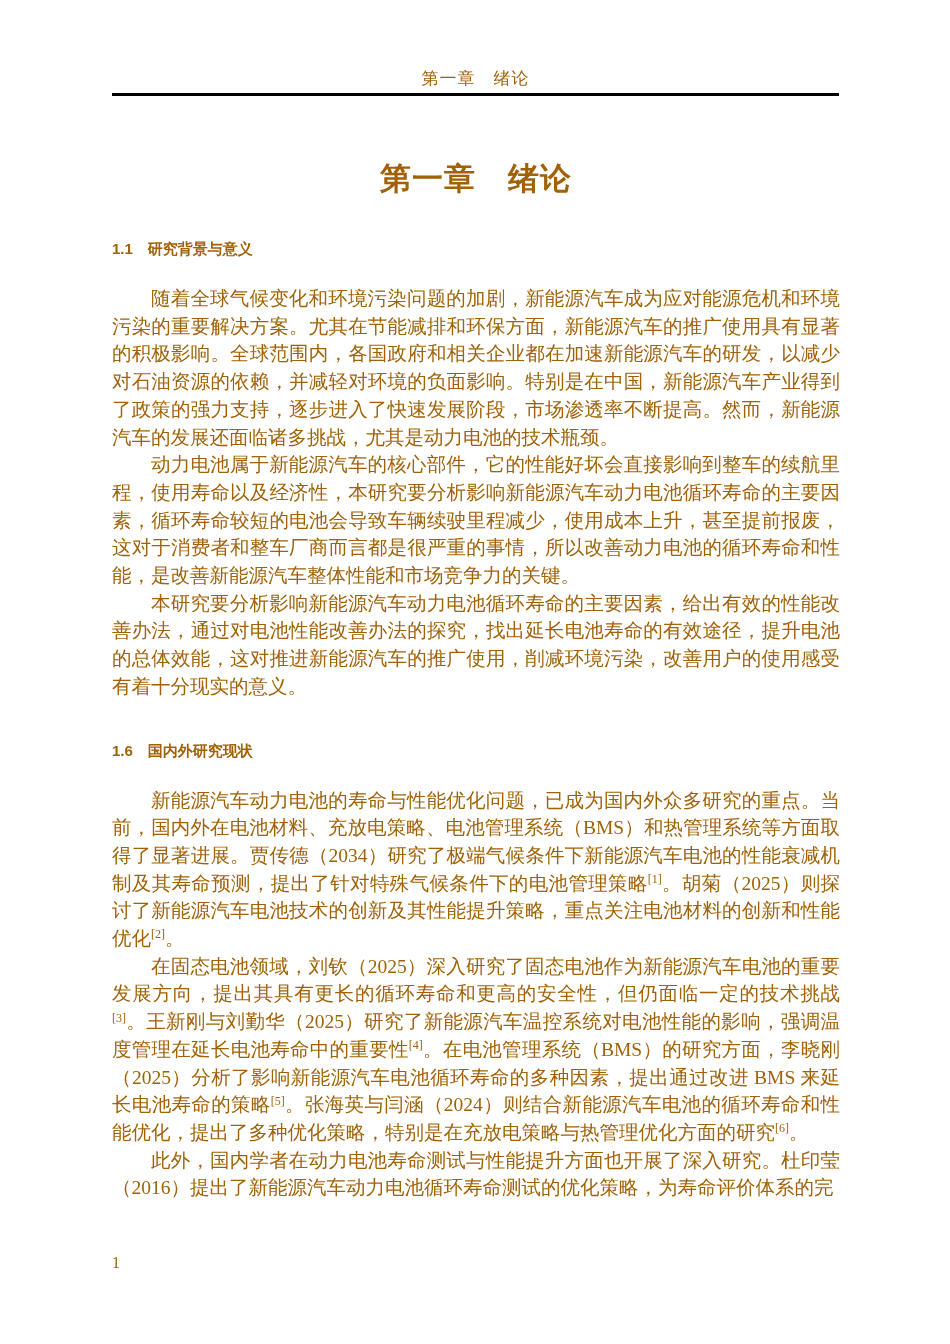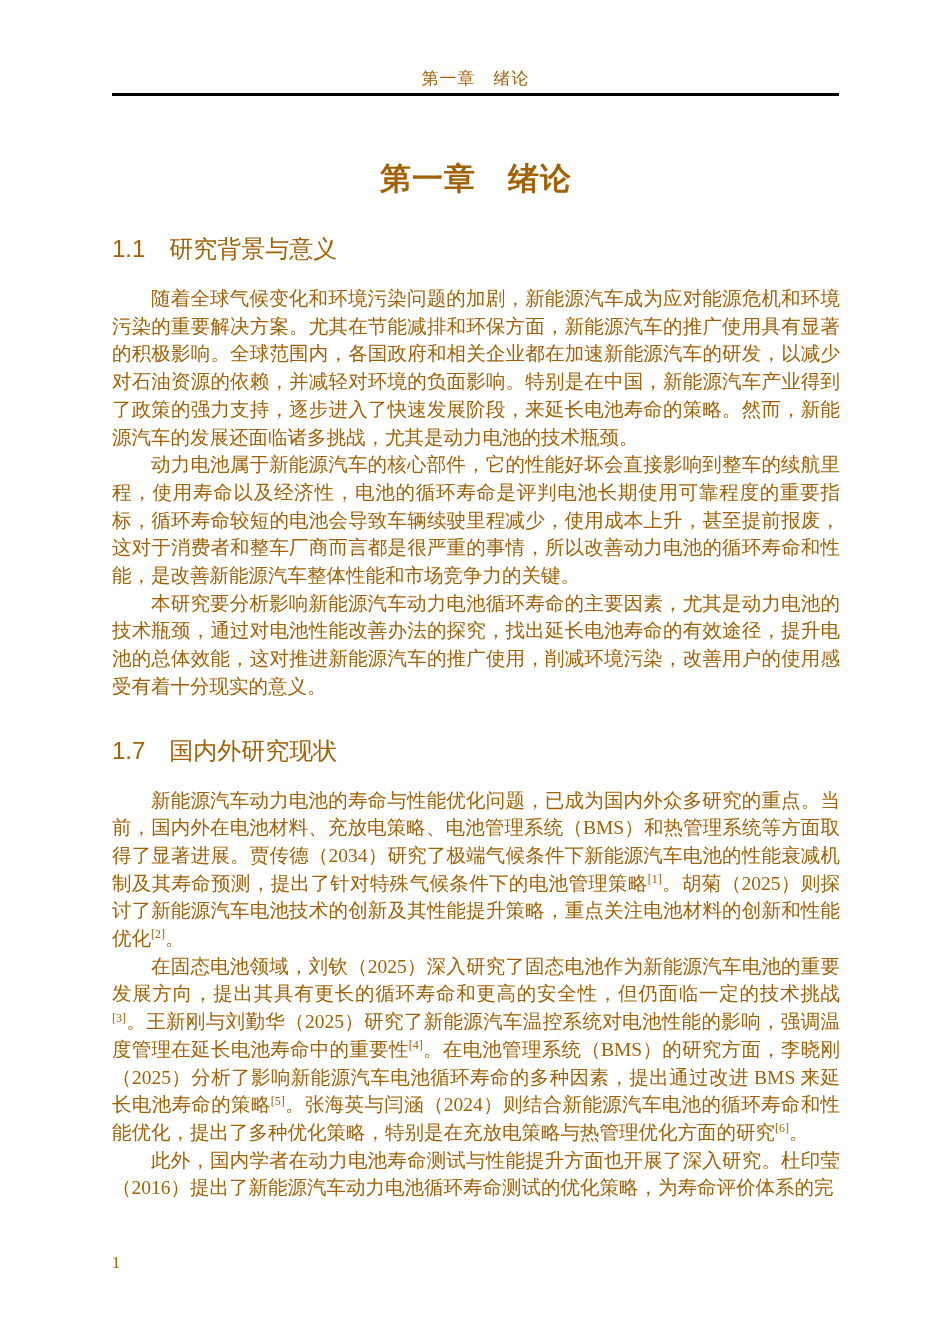--- a/index.html
+++ b/index.html
@@ -40,22 +40,22 @@
     text-align: center;
     font-family: "Liberation Sans", "DejaVu Sans", sans-serif;
     font-weight: bold;
     font-size: 31px;
     line-height: 38px;
     letter-spacing: 1px;
   }
   .section-heading {
     margin: 0;
     font-family: "Liberation Sans", "DejaVu Sans", sans-serif;
-    font-weight: normal;
-    font-size: 24px;
+    font-weight: bold;
+    font-size: 15px;
     line-height: 28px;
   }
   .section-heading.first {
     margin-top: 37px;
   }
   .section-heading.second {
     margin-top: 36px;
   }
   .para {
     margin: 0;
@@ -89,27 +89,27 @@
 <div class="sheet">
 
   <div class="running-header">第一章　绪论</div>
 
   <div class="content">
 
     <h1 class="chapter-title">第一章　绪论</h1>
 
     <h2 class="section-heading first">1.1　研究背景与意义</h2>
 
-    <p class="para lead">随着全球气候变化和环境污染问题的加剧，新能源汽车成为应对能源危机和环境污染的重要解决方案。尤其在节能减排和环保方面，新能源汽车的推广使用具有显著的积极影响。全球范围内，各国政府和相关企业都在加速新能源汽车的研发，以减少对石油资源的依赖，并减轻对环境的负面影响。特别是在中国，新能源汽车产业得到了政策的强力支持，逐步进入了快速发展阶段，来延长电池寿命的策略。然而，新能源汽车的发展还面临诸多挑战，尤其是动力电池的技术瓶颈。</p>
+    <p class="para lead">随着全球气候变化和环境污染问题的加剧，新能源汽车成为应对能源危机和环境污染的重要解决方案。尤其在节能减排和环保方面，新能源汽车的推广使用具有显著的积极影响。全球范围内，各国政府和相关企业都在加速新能源汽车的研发，以减少对石油资源的依赖，并减轻对环境的负面影响。特别是在中国，新能源汽车产业得到了政策的强力支持，逐步进入了快速发展阶段，市场渗透率不断提高。然而，新能源汽车的发展还面临诸多挑战，尤其是动力电池的技术瓶颈。</p>
 
-    <p class="para">动力电池属于新能源汽车的核心部件，它的性能好坏会直接影响到整车的续航里程，使用寿命以及经济性，电池的循环寿命是评判电池长期使用可靠程度的重要指标，循环寿命较短的电池会导致车辆续驶里程减少，使用成本上升，甚至提前报废，这对于消费者和整车厂商而言都是很严重的事情，所以改善动力电池的循环寿命和性能，是改善新能源汽车整体性能和市场竞争力的关键。</p>
+    <p class="para">动力电池属于新能源汽车的核心部件，它的性能好坏会直接影响到整车的续航里程，使用寿命以及经济性，本研究要分析影响新能源汽车动力电池循环寿命的主要因素，循环寿命较短的电池会导致车辆续驶里程减少，使用成本上升，甚至提前报废，这对于消费者和整车厂商而言都是很严重的事情，所以改善动力电池的循环寿命和性能，是改善新能源汽车整体性能和市场竞争力的关键。</p>
 
-    <p class="para">本研究要分析影响新能源汽车动力电池循环寿命的主要因素，尤其是动力电池的技术瓶颈，通过对电池性能改善办法的探究，找出延长电池寿命的有效途径，提升电池的总体效能，这对推进新能源汽车的推广使用，削减环境污染，改善用户的使用感受有着十分现实的意义。</p>
+    <p class="para">本研究要分析影响新能源汽车动力电池循环寿命的主要因素，给出有效的性能改善办法，通过对电池性能改善办法的探究，找出延长电池寿命的有效途径，提升电池的总体效能，这对推进新能源汽车的推广使用，削减环境污染，改善用户的使用感受有着十分现实的意义。</p>
 
-    <h2 class="section-heading second">1.7　国内外研究现状</h2>
+    <h2 class="section-heading second">1.6　国内外研究现状</h2>
 
     <p class="para lead"><span>新能源汽车动力电池的寿命与性能优化问题，已成为国内外众多研究的重点。当前，国内外在电池材料、充放电策略、电池管理系统（BMS）和热管理系统等方面取得了显著进展。贾传德（2034）研究了极端气候条件下新能源汽车电池的性能衰减机制及其寿命预测，提出了针对特殊气候条件下的电池管理策略</span><sup class="cite">[1]</sup><span>。胡菊（2025）则探讨了新能源汽车电池技术的创新及其性能提升策略，重点关注电池材料的创新和性能优化</span><sup class="cite">[2]</sup><span>。</span></p>
 
     <p class="para"><span>在固态电池领域，刘钦（2025）深入研究了固态电池作为新能源汽车电池的重要发展方向，提出其具有更长的循环寿命和更高的安全性，但仍面临一定的技术挑战</span><sup class="cite">[3]</sup><span>。王新刚与刘勤华（2025）研究了新能源汽车温控系统对电池性能的影响，强调温度管理在延长电池寿命中的重要性</span><sup class="cite">[4]</sup><span>。在电池管理系统（BMS）的研究方面，李晓刚（2025）分析了影响新能源汽车电池循环寿命的多种因素，提出通过改进 BMS 来延长电池寿命的策略</span><sup class="cite">[5]</sup><span>。张海英与闫涵（2024）则结合新能源汽车电池的循环寿命和性能优化，提出了多种优化策略，特别是在充放电策略与热管理优化方面的研究</span><sup class="cite">[6]</sup><span>。</span></p>
 
     <p class="para">此外，国内学者在动力电池寿命测试与性能提升方面也开展了深入研究。杜印莹（2016）提出了新能源汽车动力电池循环寿命测试的优化策略，为寿命评价体系的完</p>
 
   </div>
 
   <div class="page-number">1</div>

